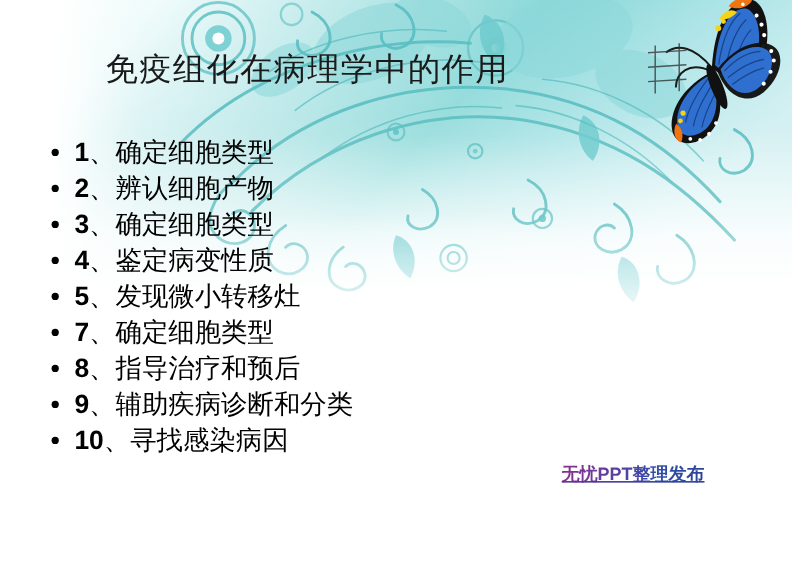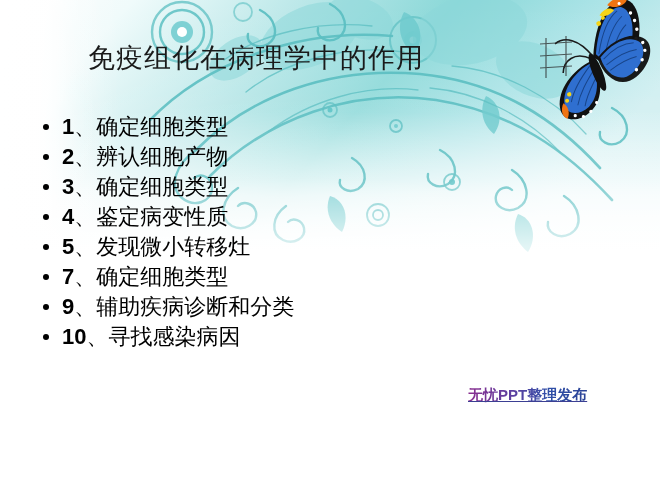--- a/index.html
+++ b/index.html
@@ -314,20 +314,23 @@
     <li>
       <span class="dot"></span><span class="num">4</span><span class="txt">、</span><span class="txt">鉴定病变性质</span>
     </li>
     <li>
       <span class="dot"></span><span class="num">5</span><span class="txt">、</span><span class="txt">发现微小转移灶</span>
     </li>
     <li>
       <span class="dot"></span><span class="num">7</span><span class="txt">、</span><span class="txt">确定细胞类型</span>
     </li>
     <li>
+      <span class="dot"></span><span class="num">8</span><span class="txt">、</span><span class="txt">指导治疗和预后</span>
+    </li>
+    <li>
       <span class="dot"></span><span class="num">9</span><span class="txt">、</span><span class="txt">辅助疾病诊断和分类</span>
     </li>
     <li>
       <span class="dot"></span><span class="num">10</span><span class="txt">、</span><span class="txt">寻找感染病因</span>
     </li>
   </ul>
 
   <div id="watermark">无忧PPT整理发布</div>
 
 </div>

